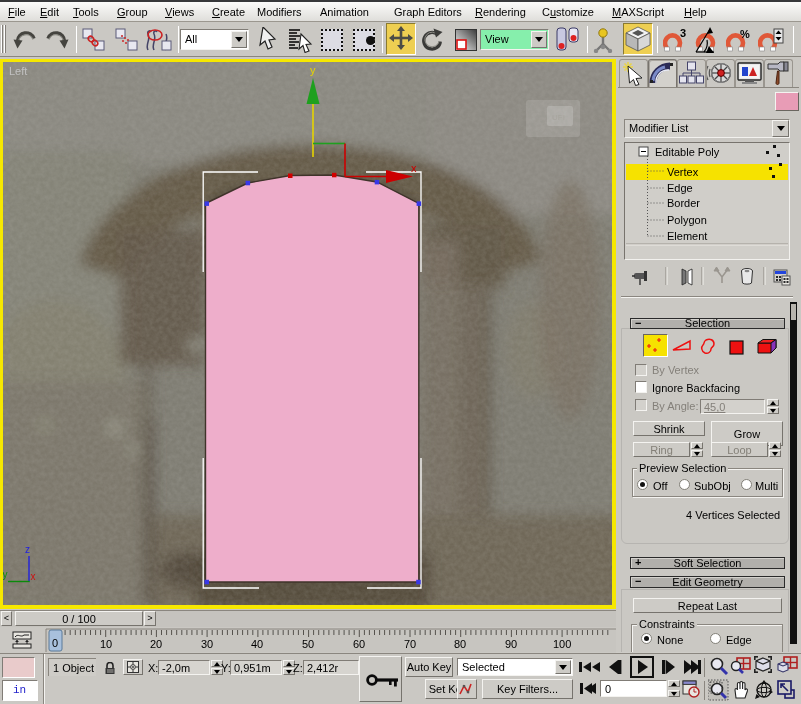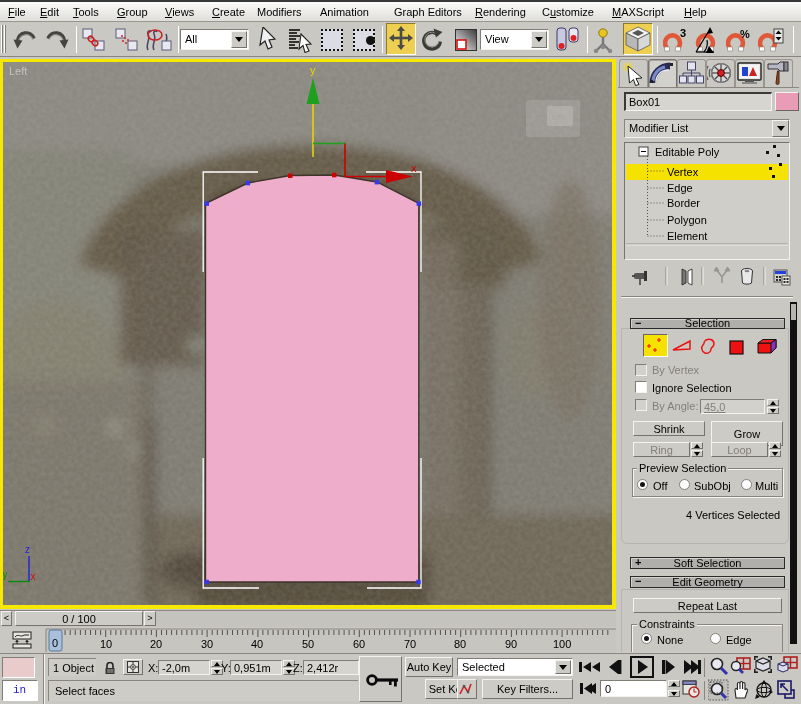--- a/index.html
+++ b/index.html
@@ -136,21 +136,21 @@
 <defs>
         <linearGradient id="sg" x1="0" y1="1" x2="1" y2="0">
           <stop offset="0" stop-color="#fafafa"></stop>
           <stop offset="1" stop-color="#3a3a3a"></stop>
         </linearGradient>
       </defs>
 <rect x="0.5" y="0.5" width="21" height="21" fill="url(#sg)" stroke="#333"></rect>
 <rect x="2" y="11" width="9" height="9" fill="#fff" stroke="#dd1111" stroke-width="1.6"></rect>
 </svg>
 
-<div class="abs sunken" style="left:480px;top:7px;width:69px;height:21px;background:#ffffff;">
+<div class="abs sunken" style="left:480px;top:7px;width:69px;height:21px;background:#86efac;">
 <div class="abs txt" style="left:4px;top:3px;">View</div>
 <div class="abs btn" style="right:1px;top:1px;width:16px;height:17px;">
         <span style="display:block;border-left:4px solid transparent;border-right:4px solid transparent;border-top:5px solid #000;"></span>
       </div>
 </div>
 
 <svg class="abs" style="left:556px;top:5px;" width="24" height="26" viewBox="0 0 24 26">
 <rect x="1" y="1" width="9" height="22" rx="3" fill="#c8c8e0" stroke="#3a3a66"></rect>
 <rect x="13" y="1" width="9" height="14" rx="3" fill="#e8e8f4" stroke="#3a3a66"></rect>
 <circle cx="5.5" cy="19" r="3" fill="#dd2222"></circle>
@@ -363,23 +363,20 @@
         <rect x="9" y="20" width="9" height="2" fill="#555"></rect>
         <rect x="6" y="22" width="15" height="2" fill="#888"></rect>
       </svg></div>
 <div class="abs" style="left:148px;top:2px;width:29px;height:28px;border:1px solid #9a968f;border-bottom:none;border-radius:3px 3px 0 0;">
 <svg width="27" height="26" viewBox="0 0 27 26">
         <polygon points="3,4 13,4 15,2 19,2 19,11 15,11 13,9 3,9" fill="#b8b8c4" stroke="#333"></polygon>
         <rect x="19" y="2" width="4" height="9" fill="#888894" stroke="#333"></rect>
         <path d="M 14,11 L 14,23 C 14,25 11,25 11,23 L 12.5,11 Z" fill="#8a4a2a" stroke="#4a2210"></path>
       </svg></div>
 
-<div class="abs" style="left:8px;top:35px;width:148px;height:19px;background:#d7d5d0;border-top:2px solid #3c3a38;border-left:2px solid #3c3a38;border-right:1px solid #f4f3f0;border-bottom:1px solid #f4f3f0;">
-<div class="abs txt" style="left:3px;top:2px;">Box01</div>
-    </div>
 <div class="abs" style="left:159px;top:35px;width:24px;height:19px;background:#e89cb6;border-top:1px solid #f4f3f0;border-left:1px solid #f4f3f0;border-right:1px solid #6a665f;border-bottom:1px solid #6a665f;"></div>
 
 <div class="abs" style="left:8px;top:62px;width:166px;height:19px;background:#d3d1cc;border-top:1px solid #8a867f;border-left:1px solid #8a867f;border-right:1px solid #f2f1ee;border-bottom:1px solid #f2f1ee;">
 <div class="abs txt" style="left:4px;top:2px;">Modifier List</div>
 <div class="abs btn" style="right:0px;top:0px;width:17px;height:17px;">
         <span style="display:block;border-left:4px solid transparent;border-right:4px solid transparent;border-top:5px solid #000;"></span>
       </div>
     </div>
 
 <div class="abs" style="left:8px;top:85px;width:166px;height:118px;background:#d0cec9;border-top:1px solid #77736d;border-left:1px solid #77736d;border-right:1px solid #f2f1ee;border-bottom:1px solid #f2f1ee;">
@@ -480,21 +477,21 @@
 <rect x="60" y="5" width="13" height="13" fill="#ee1111" stroke="#111" stroke-width="1.2"></rect>
 <g stroke="#111" stroke-width="1">
         <polygon points="88,7 101,7 106,3.5 106,12 101,17 88,17" fill="#ee1111"></polygon>
         <polygon points="88,7 93,3.5 106,3.5 101,7" fill="#ee2222"></polygon>
         <polygon points="101,7 106,3.5 106,12 101,17" fill="#8833bb"></polygon>
       </g>
 </svg>
 <div class="check dis" style="left:19px;top:307px;"></div>
     <div class="abs txt gbtn" style="left:36px;top:307px;">By Vertex</div>
 <div class="check" style="left:19px;top:324px;"></div>
-    <div class="abs txt" style="left:36px;top:325px;">Ignore Selection</div>
+    <div class="abs txt" style="left:36px;top:325px;">Ignore Backfacing</div>
 <div class="check dis" style="left:19px;top:342px;"></div>
     <div class="abs txt gbtn" style="left:36px;top:343px;">By Angle:</div>
 <div class="abs" style="left:84px;top:342px;width:65px;height:15px;background:#d3d1cc;border-top:1px solid #807c76;border-left:1px solid #807c76;border-right:1px solid #f4f3f0;border-bottom:1px solid #f4f3f0;">
       <div class="abs txt gbtn" style="left:3px;top:1px;text-decoration:underline;">45,0</div>
     </div>
 <div class="abs spin" style="left:151px;top:342px;height:15px;">
       <div class="u"></div>
       <div class="d"></div>
     </div>
 <div class="abs btn" style="left:17px;top:364px;width:72px;height:15px;">Shrink</div>
@@ -735,23 +732,20 @@
 <svg width="41" height="44" viewBox="0 0 41 44">
         <g>
           <circle cx="12" cy="23" r="4.4" fill="none" stroke="#0a0a0a" stroke-width="2.8"></circle>
           <rect x="16" y="21.4" width="22" height="3.2" fill="#0a0a0a"></rect>
           <rect x="29" y="24" width="2.6" height="4" fill="#0a0a0a"></rect>
           <rect x="34" y="24" width="2.8" height="5.5" fill="#0a0a0a"></rect>
         </g>
       </svg>
 </div>
 
-<div class="abs" style="left:48px;top:26px;width:310px;height:21px;border-top:1px solid #8a867f;border-left:1px solid #8a867f;background:#ceccc7;">
-      <div class="abs txt" style="left:6px;top:4px;">Select faces</div>
-    </div>
 
 <div class="abs btn" style="left:405px;top:3px;width:48px;height:20px;">Auto Key</div>
 <div class="abs btn" style="left:425px;top:25px;width:46px;height:20px;">Set Key</div>
 <div class="abs sunken" style="left:457px;top:4px;width:116px;height:18px;background:#fff;">
 <div class="abs txt" style="left:4px;top:2px;">Selected</div>
 <div class="abs btn" style="right:1px;top:1px;width:16px;height:14px;">
         <span style="display:block;border-left:4px solid transparent;border-right:4px solid transparent;border-top:5px solid #000;"></span>
       </div>
     </div>
 <div class="abs btn" style="left:457px;top:25px;width:20px;height:20px;">

